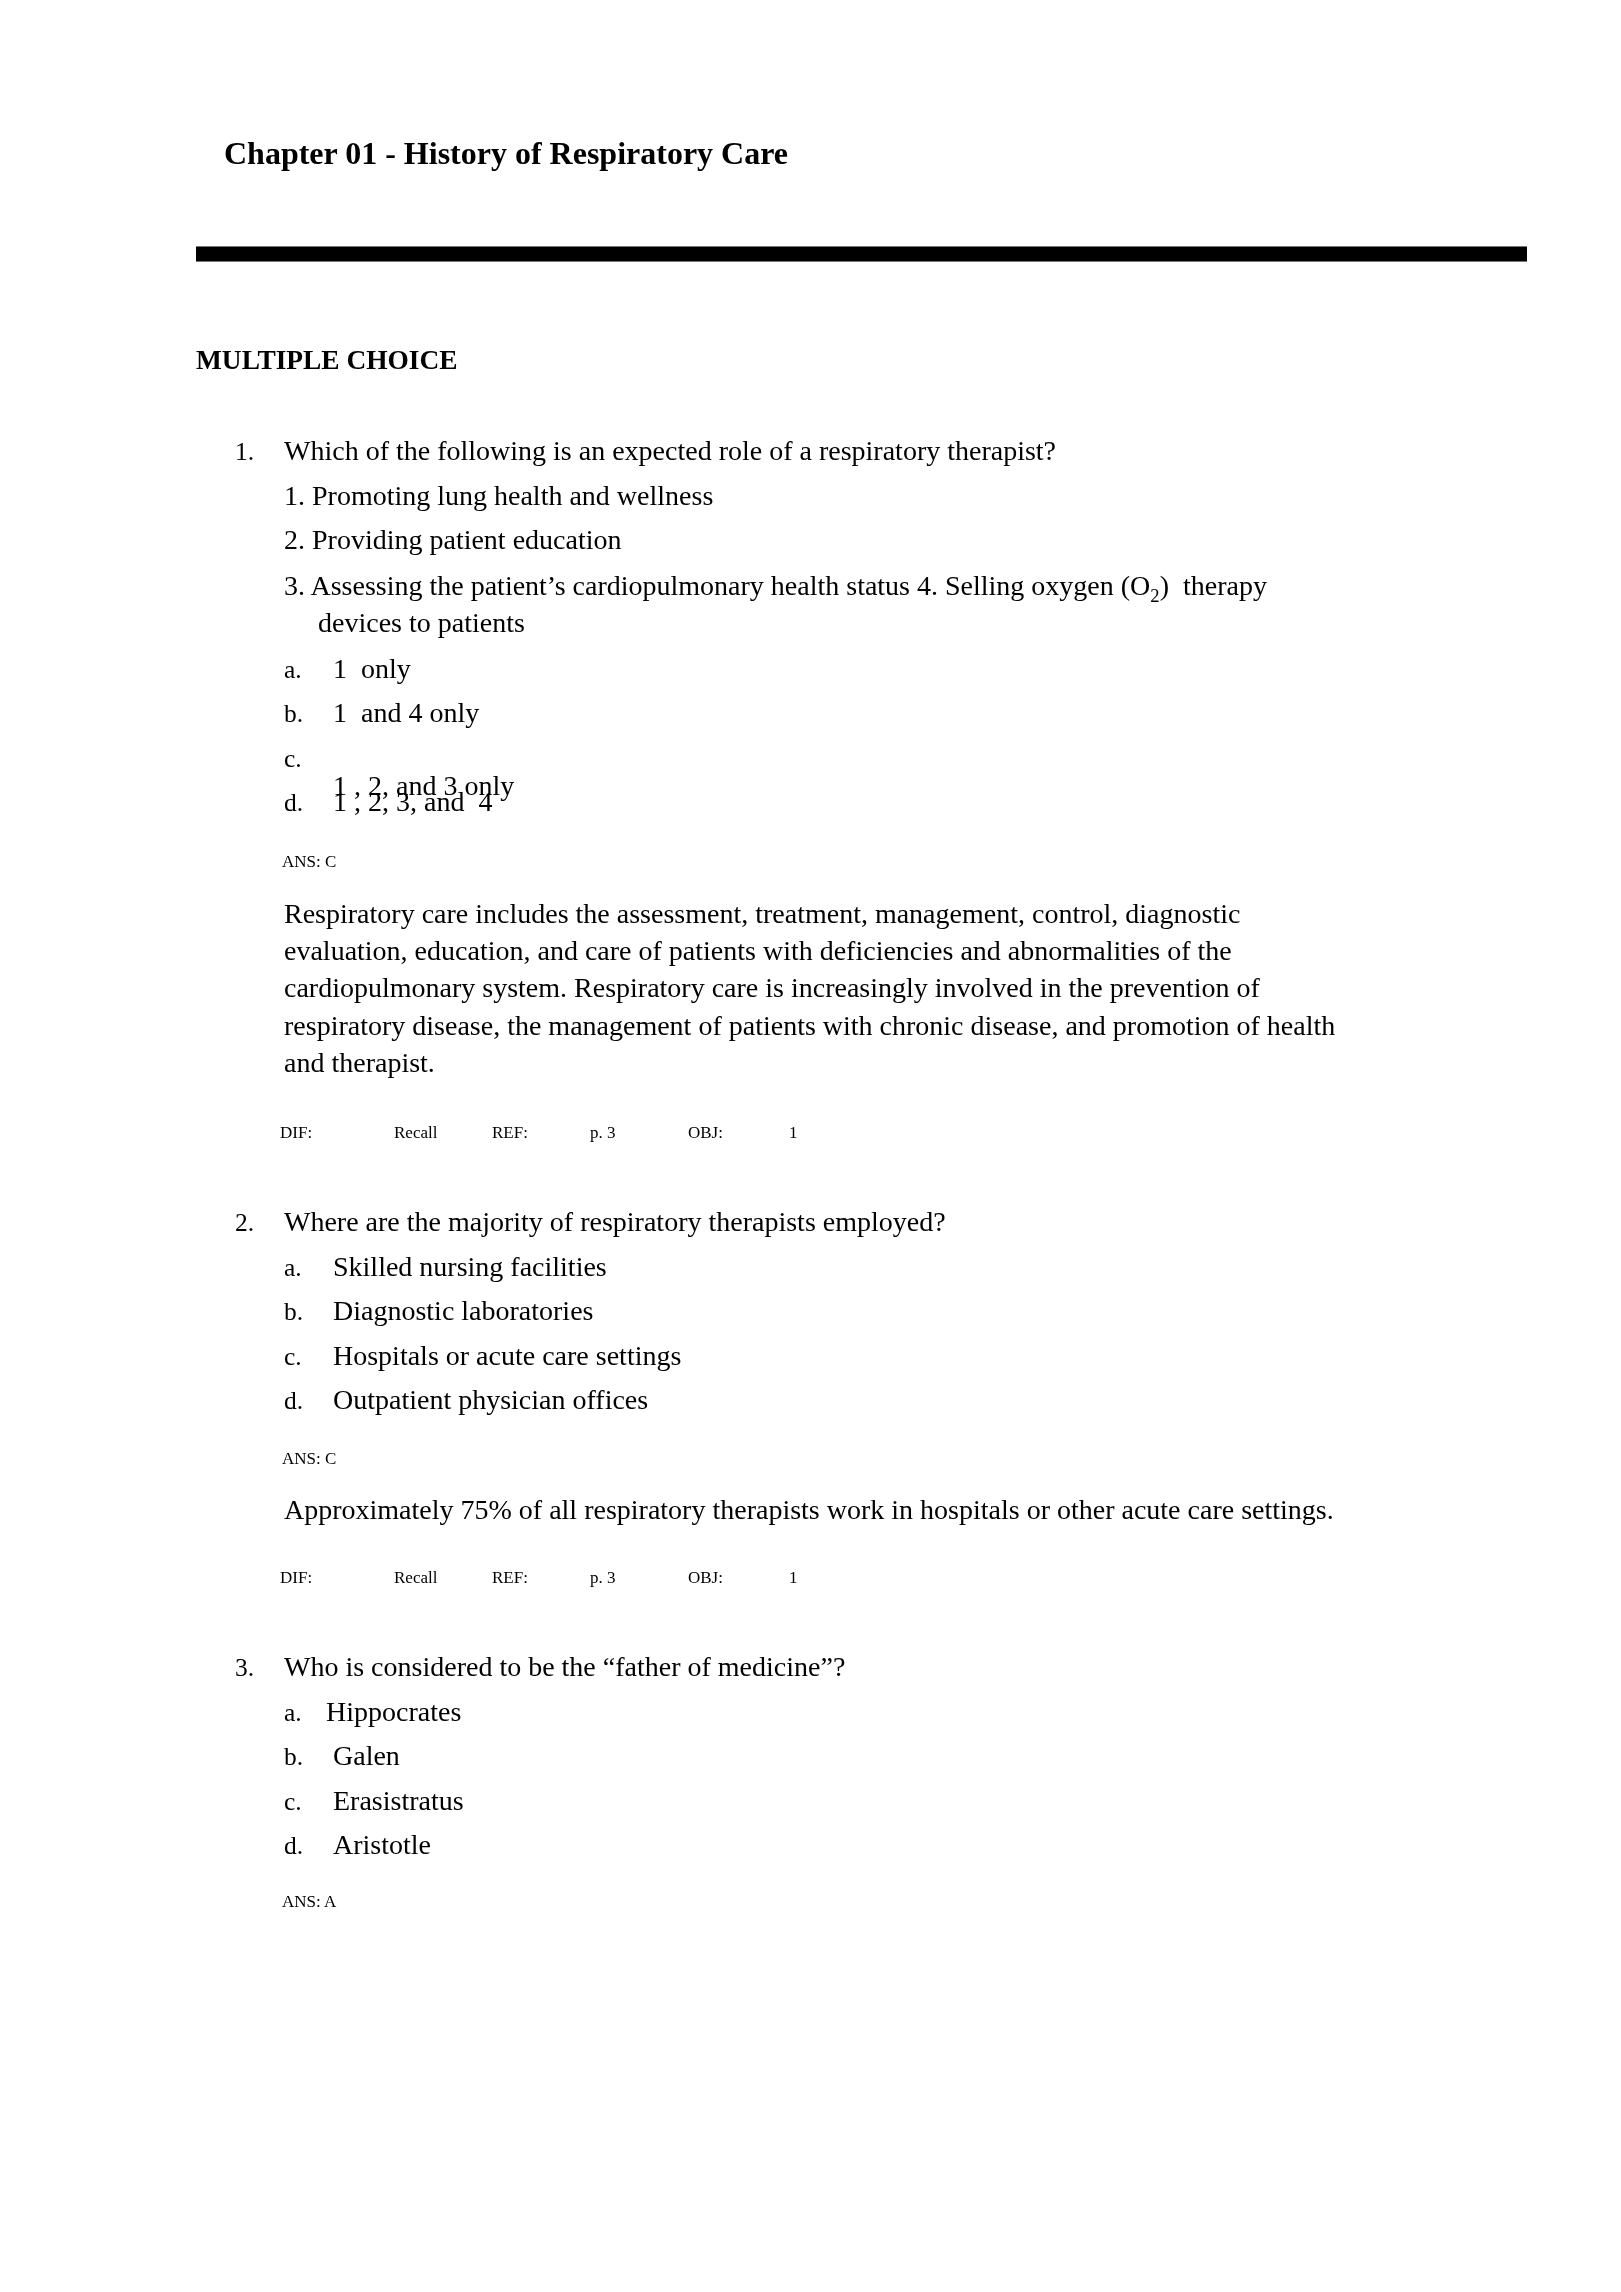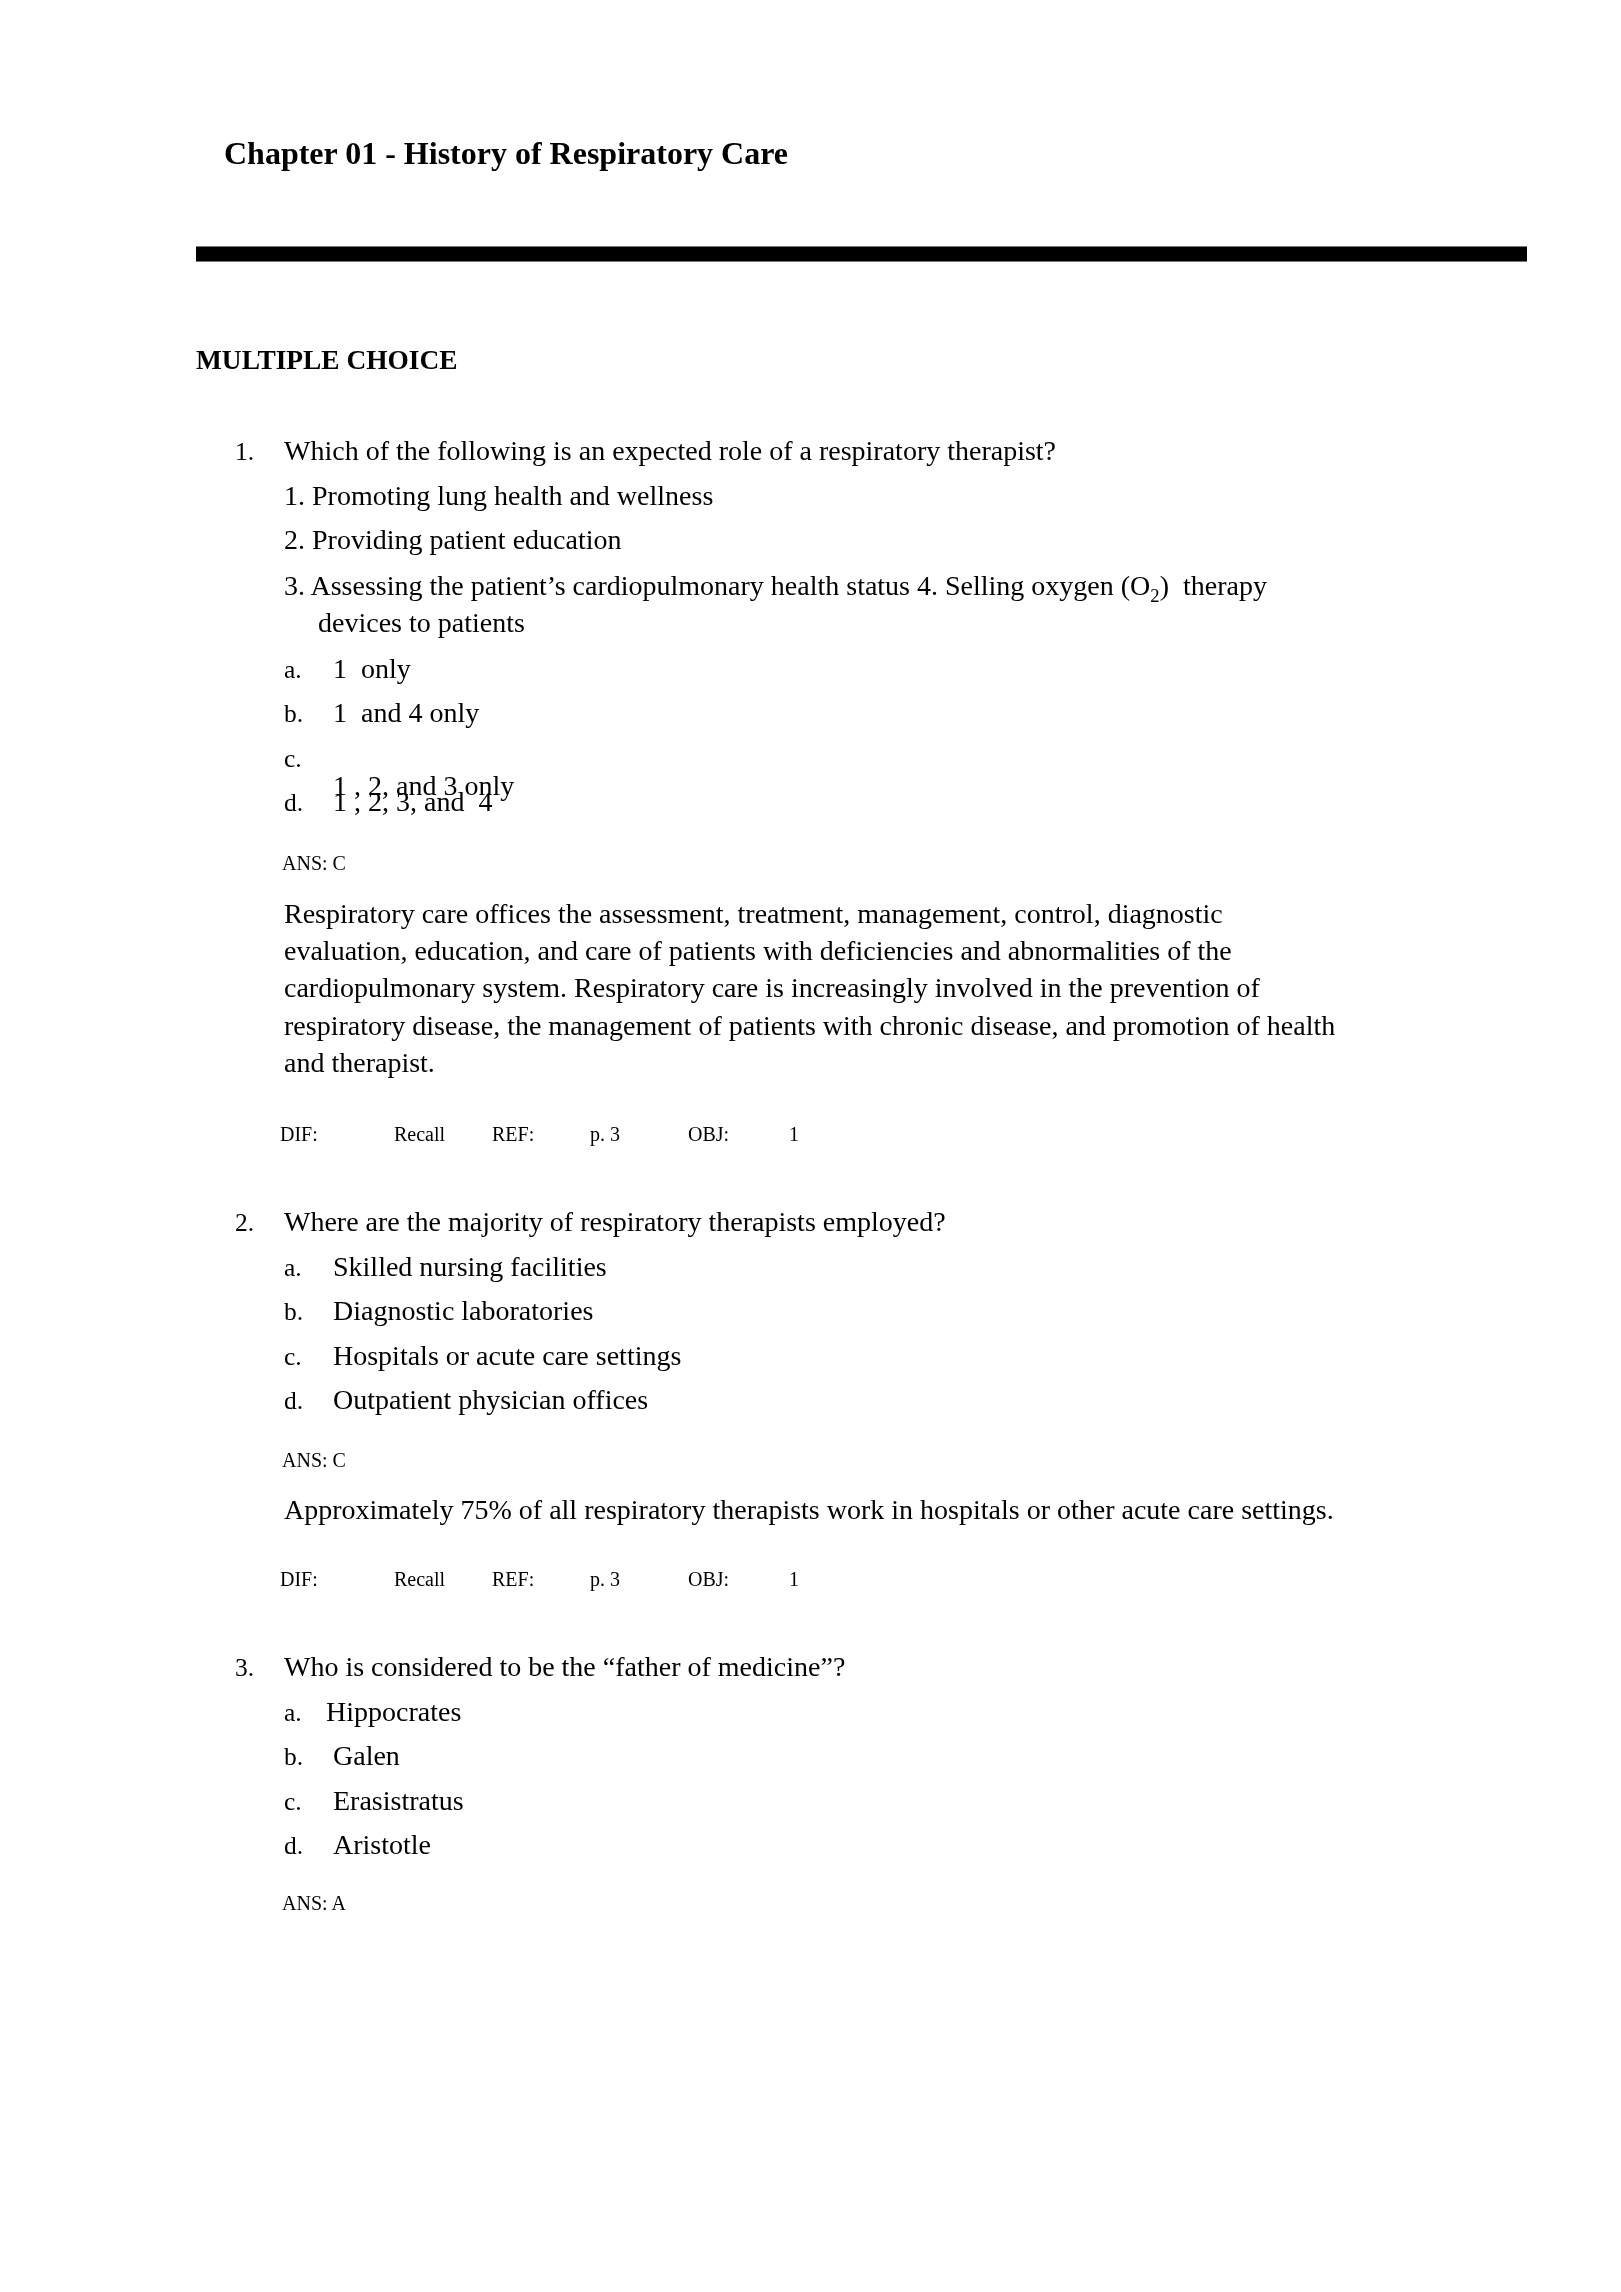--- a/index.html
+++ b/index.html
@@ -6,21 +6,21 @@
   body { width: 1621px; height: 2293px; position: relative; overflow: hidden;
          font-family: "Liberation Serif", "DejaVu Serif", serif; color: #000; }
   .page { position: absolute; left: 0; top: 0; width: 1621px; height: 2293px; }
   .abs { position: absolute; white-space: nowrap; }
   .title { font-weight: bold; font-size: 32px; left: 196px; margin-left: 28px; }
   .rule { position: absolute; left: 196px; top: 246px; width: 1331px; height: 15.7px;
           background: #000; border-top: 1px solid #777; border-bottom: 1px solid #777; box-sizing: border-box; }
   .section { font-weight: bold; font-size: 27.4px; left: 196px; top: 345px; }
   .t { font-size: 28px; line-height: 35px; }
   .num { font-size: 25.5px; }
-  .meta { font-size: 20px; }
+  .meta { font-size: 17px; }
 </style>
 </head>
 <body>
 
 <div class="page">
 
   <div class="abs title" style="top:135px;">Chapter 01 - History of Respiratory Care</div>
   <div class="rule"></div>
 
   <div class="abs section">MULTIPLE CHOICE</div>
@@ -40,21 +40,21 @@
     <div class="abs t" style="left:333px; top:651px; white-space:pre;">1  only</div>
     <div class="abs num" style="left:284px; top:699px;">b.</div>
     <div class="abs t" style="left:333px; top:695px; white-space:pre;">1  and 4 only</div>
     <div class="abs num" style="left:284px; top:744px;">c.</div>
     <div class="abs t" style="left:333px; top:740px; white-space:pre;margin-top:28px;">1 , 2, and 3 only</div>
     <div class="abs num" style="left:284px; top:788px;">d.</div>
     <div class="abs t" style="left:333px; top:784px; white-space:pre;">1 , 2, 3, and  4</div>
 
     <div class="abs meta" style="left:282px; top:852px;">ANS: C</div>
 
-    <div class="abs t" style="left:284px; top:896px;">Respiratory care offices the assessment, treatment, management, control, diagnostic</div>
+    <div class="abs t" style="left:284px; top:896px;">Respiratory care includes the assessment, treatment, management, control, diagnostic</div>
     <div class="abs t" style="left:284px; top:933px;">evaluation, education, and care of patients with deficiencies and abnormalities of the</div>
     <div class="abs t" style="left:284px; top:970px;">cardiopulmonary system. Respiratory care is increasingly involved in the prevention of</div>
     <div class="abs t" style="left:284px; top:1008px;">respiratory disease, the management of patients with chronic disease, and promotion of health</div>
     <div class="abs t" style="left:284px; top:1045px;">and therapist.</div>
 
     <div>
       <div class="abs meta" style="left:280px; top:1123px;">DIF:</div>
       <div class="abs meta" style="left:394px; top:1123px;">Recall</div>
       <div class="abs meta" style="left:492px; top:1123px;">REF:</div>
       <div class="abs meta" style="left:590px; top:1123px;">p. 3</div>

